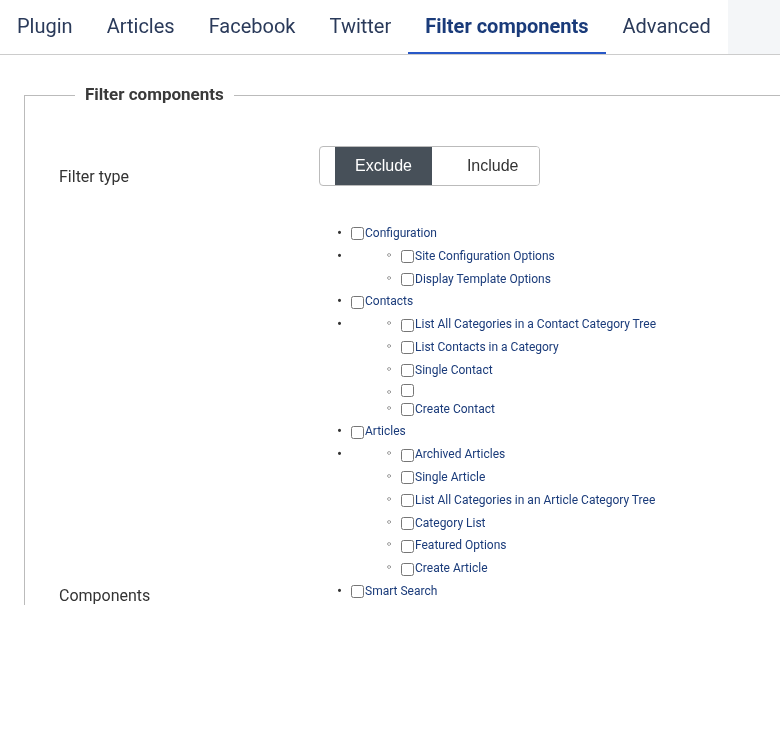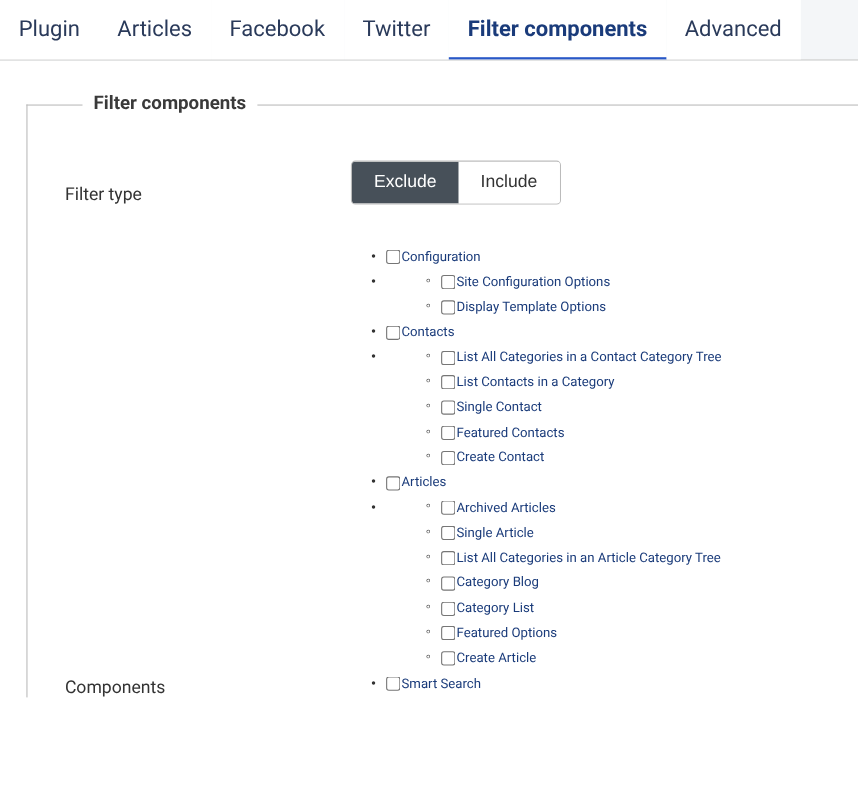--- a/index.html
+++ b/index.html
@@ -73,20 +73,21 @@
     border-radius: 4px;
     overflow: hidden;
   }
   .btn {
     padding: 10px 20px;
     font-size: 16px;
     border: none;
     background: #fff;
     color: #333;
     cursor: pointer;
+    margin-left: 15px;
   }
   .btn.active {
     background: #475059;
     color: #fff;
   }
   .tree-root {
     list-style: none;
     padding-left: 18px;
   }
   .tree-root > li {
@@ -213,21 +214,20 @@
               </li>
               <li>
                 <div class="tree-item">
                   <input type="checkbox" style="">
                   <span class="tree-item-label">Single Contact</span>
                 </div>
               </li>
               <li>
                 <div class="tree-item">
                   <input type="checkbox" style="">
-                  <span class="tree-item-label">Featured Contacts</span>
                 </div>
               </li>
               <li>
                 <div class="tree-item">
                   <input type="checkbox" style="">
                   <span class="tree-item-label">Create Contact</span>
                 </div>
               </li>
             </ul>
           </li>
@@ -249,26 +249,20 @@
               <li>
                 <div class="tree-item">
                   <input type="checkbox" style="">
                   <span class="tree-item-label">Single Article</span>
                 </div>
               </li>
               <li>
                 <div class="tree-item">
                   <input type="checkbox" style="">
                   <span class="tree-item-label">List All Categories in an Article Category Tree</span>
-                </div>
-              </li>
-              <li>
-                <div class="tree-item">
-                  <input type="checkbox" style="">
-                  <span class="tree-item-label">Category Blog</span>
                 </div>
               </li>
               <li>
                 <div class="tree-item">
                   <input type="checkbox" style="">
                   <span class="tree-item-label">Category List</span>
                 </div>
               </li>
               <li>
                 <div class="tree-item">

